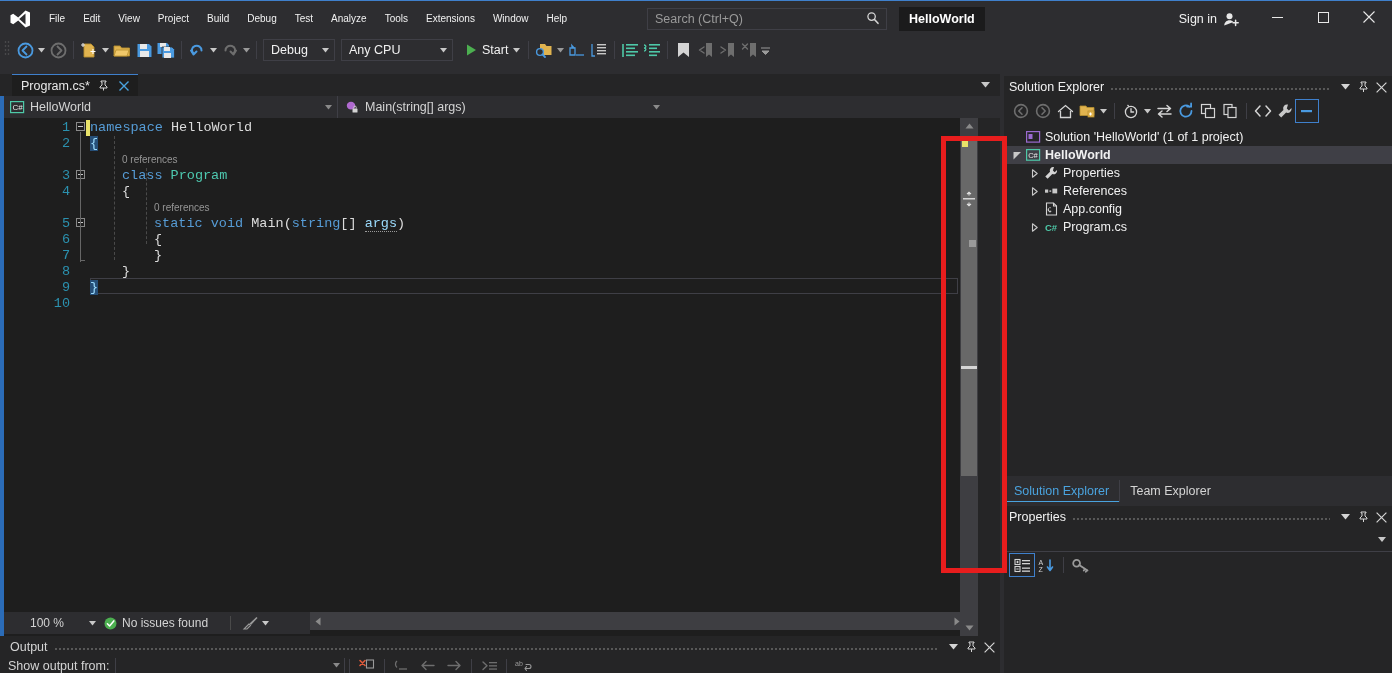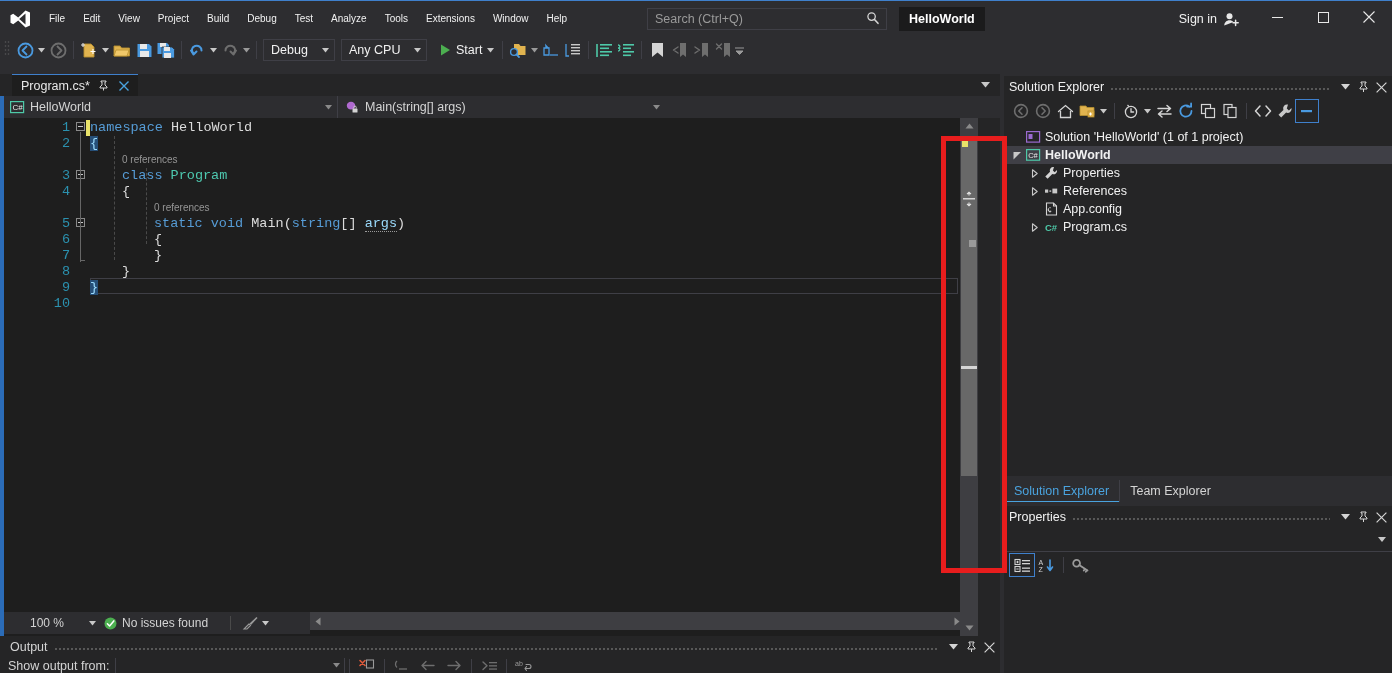--- a/index.html
+++ b/index.html
@@ -413,21 +413,21 @@
     <div class="tsep"></div>
 
     <div class="combo" style="width:72px; margin-left:2px;">
       <span class="cv">Debug</span>
       <span class="ca">
         <svg width="7" height="5" viewBox="0 0 7 5">
             <path d="M0 0 L3.5 4.5 L7 0z" fill="#c8c8c8"></path>
           </svg>
       </span>
     </div>
-    <div class="combo" style="width:86px; margin-left:6px;">
+    <div class="combo" style="width:112px; margin-left:6px;">
       <span class="cv">Any CPU</span>
       <span class="ca">
         <svg width="7" height="5" viewBox="0 0 7 5">
             <path d="M0 0 L3.5 4.5 L7 0z" fill="#c8c8c8"></path>
           </svg>
       </span>
     </div>
 
     <div class="startbtn" style="margin-left:8px;">
       <span>

